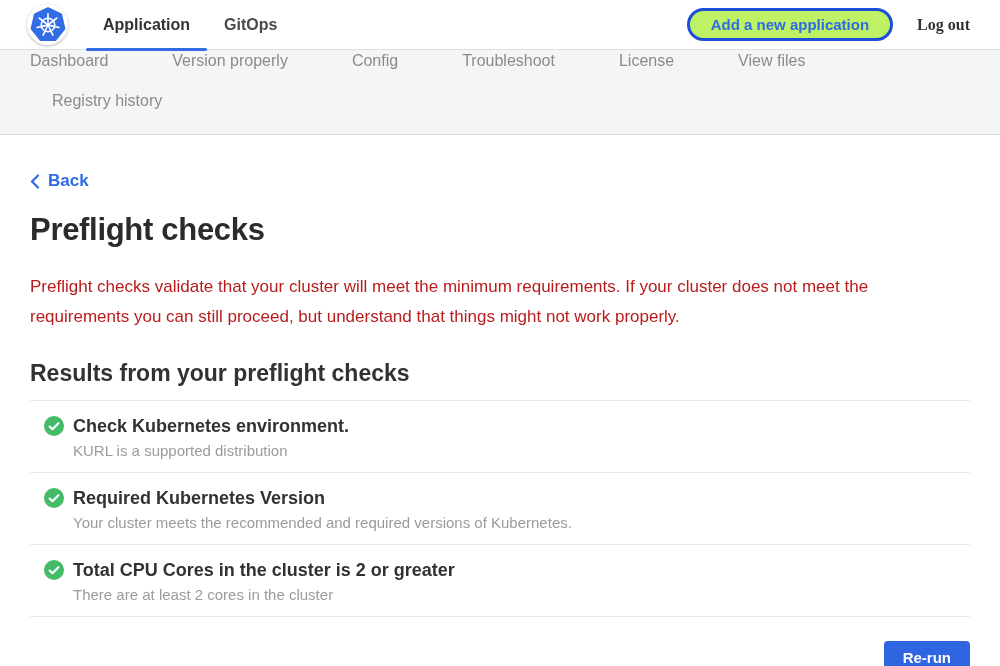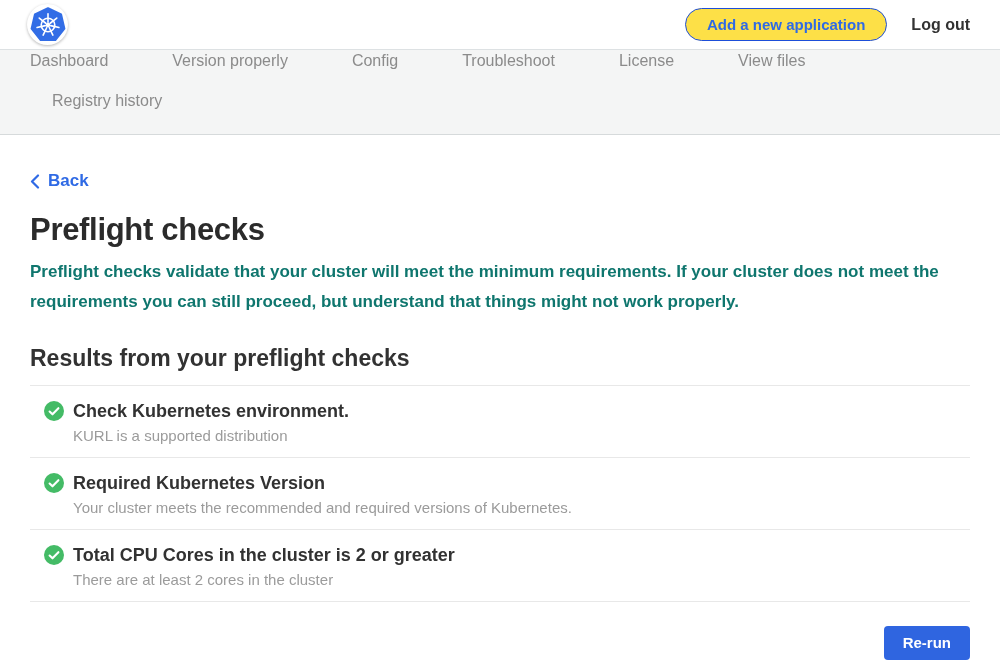--- a/index.html
+++ b/index.html
@@ -45,31 +45,31 @@
     content:"";
     position:absolute;
     left:0; right:0; bottom:-1px;
     height:3px;
     background:#326de6;
     border-radius:2px;
   }
   .nav-right { margin-left:auto; display:flex; align-items:center; gap:24px; }
   .add-app-btn {
     font-family:inherit;
-    background:#fde047;
+    background:#bef264;
     color:#2f6ae5;
-    border:1px solid #1d4ed8;
+    border:3px solid #1d4ed8;
     border-radius:17px;
     height:33px;
     padding:0 21px;
     font-size:15px;
     font-weight:700;
     cursor:pointer;
   }
-  .logout { font-size:16px; font-weight:600; color:#323232; cursor:pointer; }
+  .logout { font-size:16px; font-weight:600; color:#323232; cursor:pointer;font-family:Liberation Serif, serif; }
 
   
   .subnav {
     background:#f4f5f5;
     border-bottom:1px solid #d6dadb;
     padding:2px 0 2px 0;
   }
   .subnav-row { display:flex; align-items:flex-start; height:40px; gap:64px; padding-left:30px; }
   .subnav-row.row2 { padding-left:52px; }
   .subnav-item {
@@ -93,26 +93,26 @@
     cursor:pointer;
   }
   .page-title {
     margin-top:19px;
     font-size:31px;
     font-weight:700;
     letter-spacing:-0.3px;
     color:#2b2b2b;
   }
   .page-desc {
-    margin-top:9px;
+    margin-top:24px;
     max-width:920px;
     font-size:17px;
-    font-weight:700;
+    font-weight:400;
     line-height:30px;
-    color:#0f766e;
+    color:#b91c1c;
   }
   .results-heading {
     margin-top:28px;
     font-size:23px;
     font-weight:700;
     color:#323232;
   }
   .check-list {
     list-style:none;
     margin-top:13px;
@@ -171,20 +171,28 @@
         <line x1="22.19" y1="18.25" x2="28.76" y2="13.02"></line>
         <line x1="22.73" y1="20.62" x2="30.92" y2="22.49"></line>
         <line x1="21.21" y1="22.52" x2="24.86" y2="30.09"></line>
         <line x1="18.79" y1="22.52" x2="15.14" y2="30.09"></line>
         <line x1="17.27" y1="20.62" x2="9.08" y2="22.49"></line>
         <line x1="17.81" y1="18.25" x2="11.24" y2="13.02"></line>
       </g>
     </svg>
   </span>
 
+  <nav class="tabs">
+    <div class="tab active">
+      <span>Application</span>
+    </div>
+    <div class="tab">
+      <span>GitOps</span>
+    </div>
+  </nav>
 
   <div class="nav-right">
     <button class="add-app-btn">Add a new application</button>
     <span class="logout">Log out</span>
   </div>
 </header>
 
 <nav class="subnav">
   <div class="subnav-row row1">
     <span class="subnav-item">Dashboard</span>

